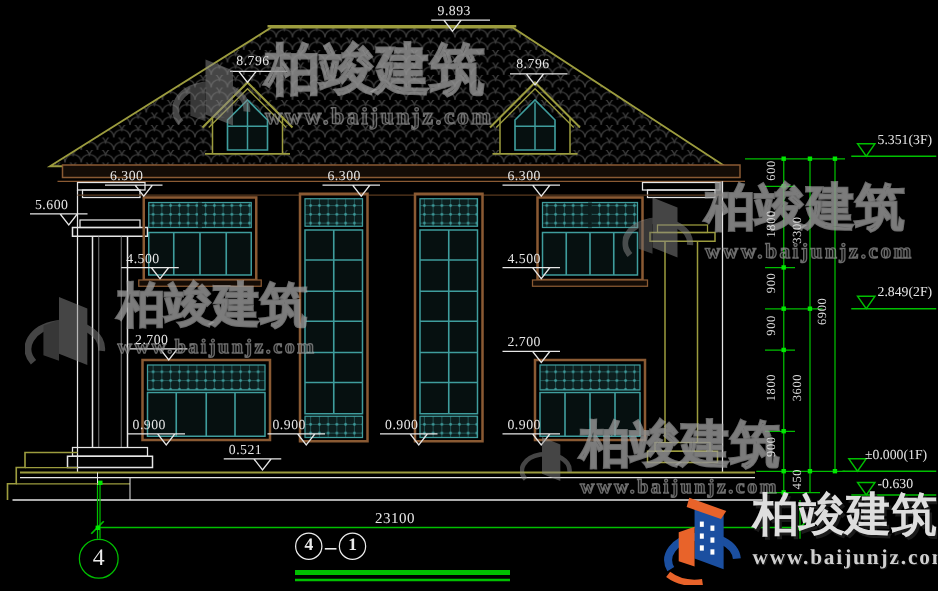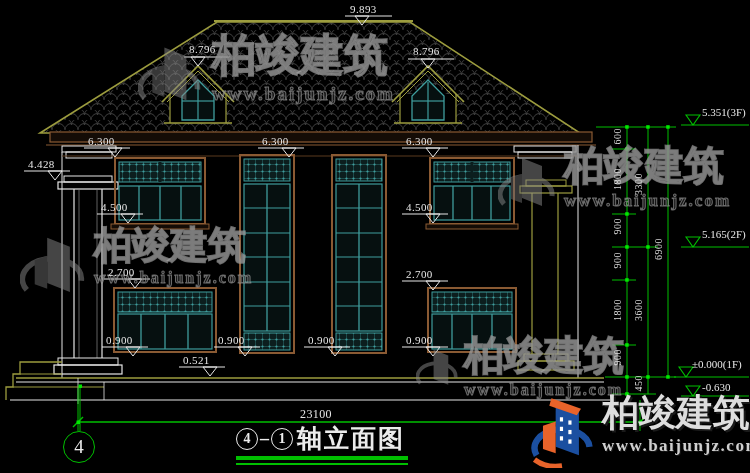--- a/index.html
+++ b/index.html
@@ -259,21 +259,21 @@
     <path d="M681,396 H749 M686,386 L700,386 L693,396 Z"></path>
   </g>
 </svg>
 
 <span class="dim" style="left:350px;top:3px">9.893</span>
 <span class="dim" style="left:189px;top:43px">8.796</span>
 <span class="dim" style="left:413px;top:45px">8.796</span>
 <span class="dim" style="left:88px;top:135px">6.300</span>
 <span class="dim" style="left:262px;top:135px">6.300</span>
 <span class="dim" style="left:406px;top:135px">6.300</span>
-<span class="dim" style="left:28px;top:158px">4.428</span>
+<span class="dim" style="left:28px;top:158px">5.600</span>
 <span class="dim" style="left:101px;top:201px">4.500</span>
 <span class="dim" style="left:406px;top:201px">4.500</span>
 <span class="dim" style="left:108px;top:266px">2.700</span>
 <span class="dim" style="left:406px;top:268px">2.700</span>
 <span class="dim" style="left:106px;top:334px">0.900</span>
 <span class="dim" style="left:218px;top:334px">0.900</span>
 <span class="dim" style="left:308px;top:334px">0.900</span>
 <span class="dim" style="left:406px;top:334px">0.900</span>
 <span class="dim" style="left:183px;top:354px">0.521</span>
 <span class="dim" style="left:300px;top:407px;font-size:12px">23100</span>
@@ -283,21 +283,21 @@
 <span class="chain-label" style="left:612px;top:218px">900</span>
 <span class="chain-label" style="left:612px;top:252px">900</span>
 <span class="chain-label" style="left:612px;top:299px">1800</span>
 <span class="chain-label" style="left:612px;top:349px">900</span>
 <span class="chain-label" style="left:633px;top:173px">3300</span>
 <span class="chain-label" style="left:633px;top:299px">3600</span>
 <span class="chain-label" style="left:633px;top:375px">450</span>
 <span class="chain-label" style="left:653px;top:238px">6900</span>
 
 <span class="lvl" style="left:702px;top:106px">5.351(3F)</span>
-<span class="lvl" style="left:702px;top:228px">5.165(2F)</span>
+<span class="lvl" style="left:702px;top:228px">2.849(2F)</span>
 <span class="lvl" style="left:692px;top:358px">±0.000(1F)</span>
 <span class="lvl" style="left:702px;top:381px">-0.630</span>
 
 <div class="wm" style="left:138px;top:34px">
   <svg class="wm-logo" width="66" height="82" viewBox="0 0 60 70">
     <path d="M6,56 A26,18 0 1 1 54,48" stroke="#8a8a8a" stroke-width="5" fill="none"></path>
     <path d="M24,10 L44,18 L44,58 L24,50 Z" fill="#8a8a8a"></path>
     <path d="M13,30 L24,26 L24,55 L13,51 Z" fill="#6f6f6f"></path>
   </svg>
   <div class="wm-col" style="margin-left:8px">
@@ -360,20 +360,19 @@
   <div class="wm-col" style="margin-left:8px">
     <span class="wm5-text" style="font-size:37px">柏竣建筑</span>
     <span class="wm5-url" style="font-size:17px">www.baijunjz.com</span>
   </div>
 </div>
 
 <div id="title">
   <span class="t-circle">4</span>
   <span class="t-dash">–</span>
   <span class="t-circle">1</span>
-  <span class="t-text">轴立面图</span>
 </div>
 <div class="t-underline1"></div>
 <div class="t-underline2"></div>
 
 <div id="axis-bubble">4</div>
 
 </div>
 
 </body></html>

